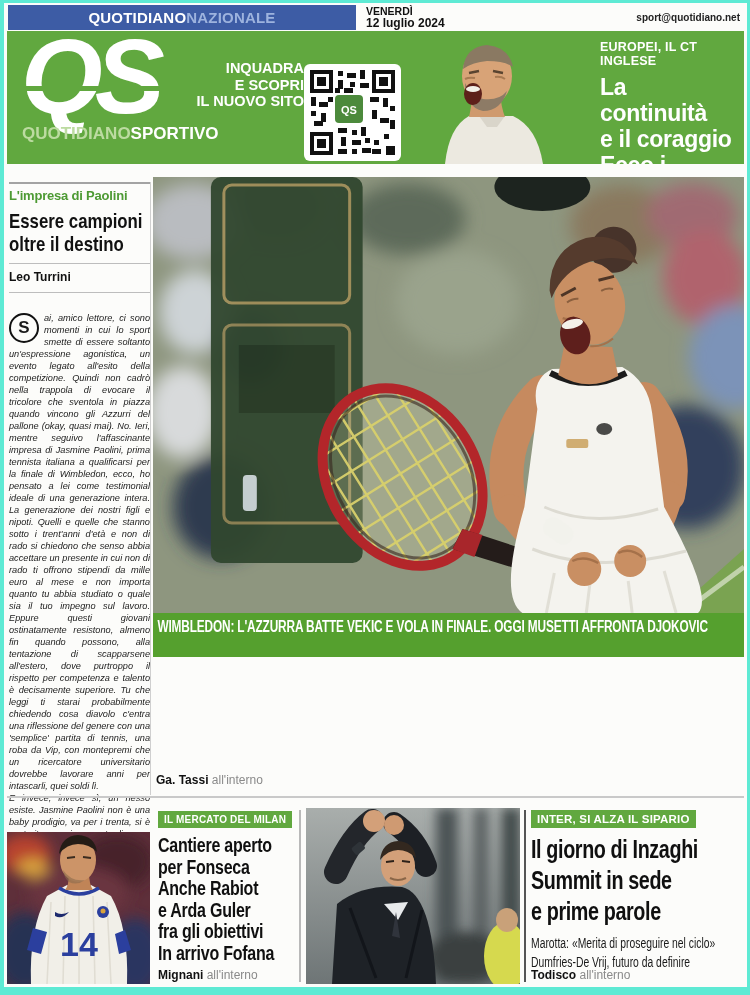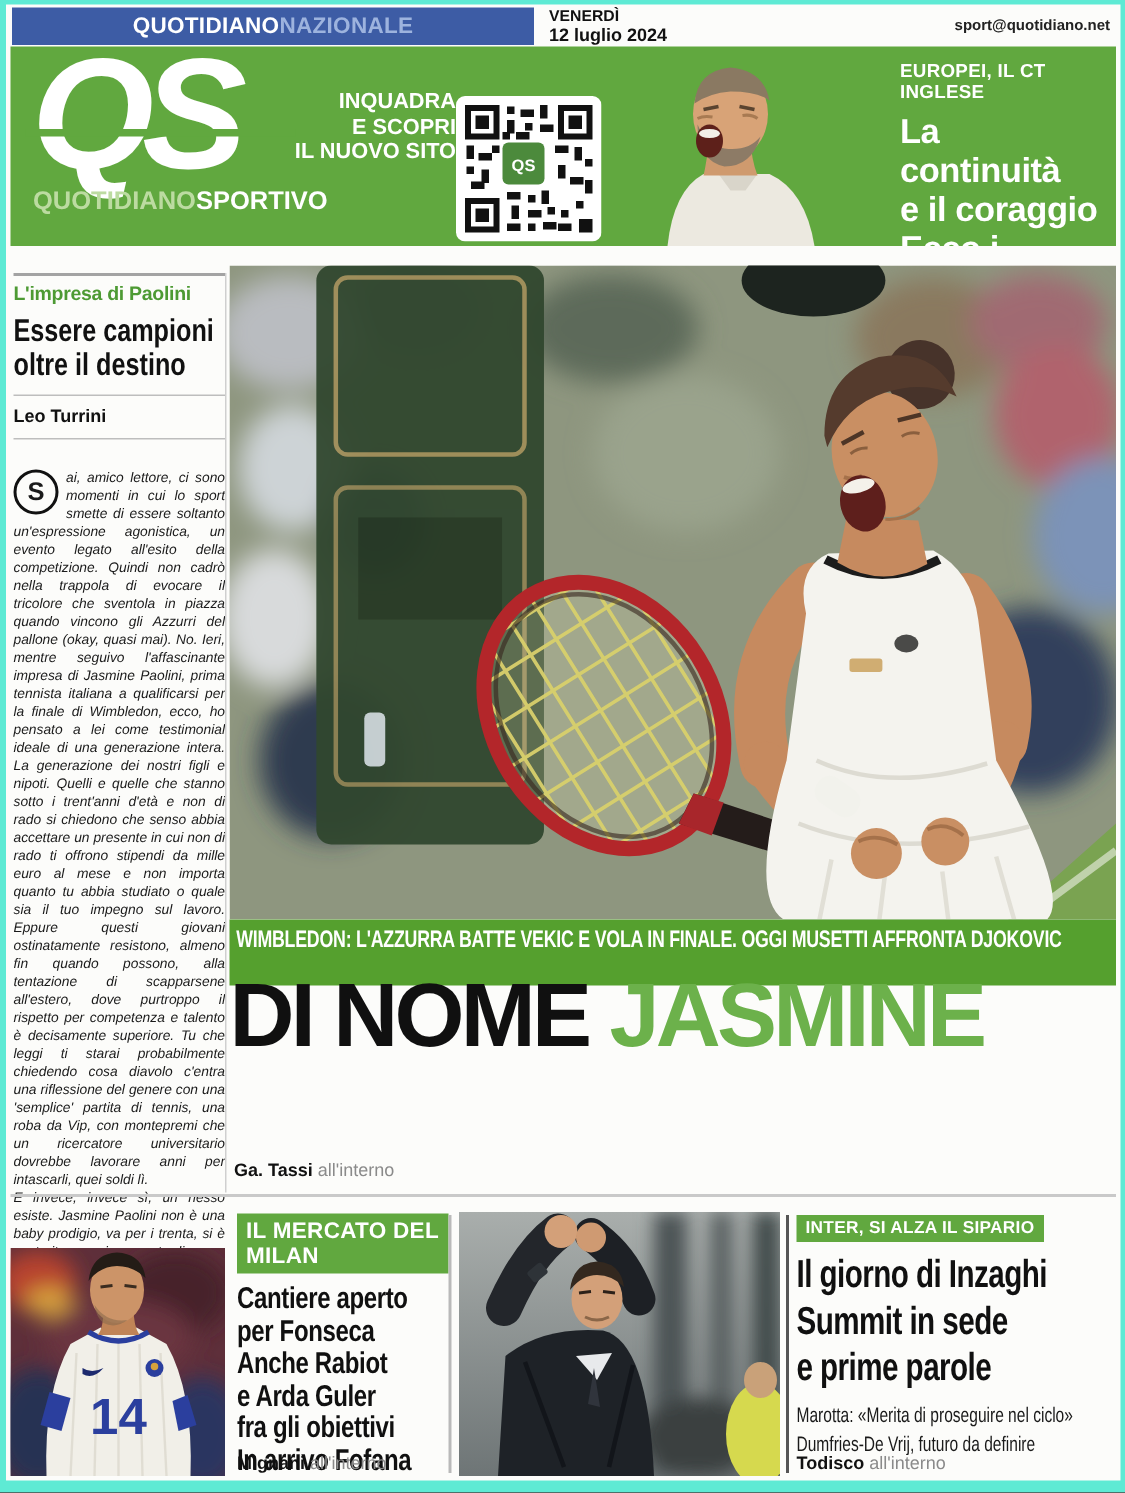--- a/index.html
+++ b/index.html
@@ -67,21 +67,21 @@
   .bigrule { left:3px; top:793px; width:737px; height:2px; background:#c9c9c9; }
 
   
   .rabiot  { left:3px;  top:829px; width:124px; height:152px; }
   .inzaghi { left:302px; top:805px; width:214px; height:176px; }
   .vdiv2 { left:295px; top:807px; width:2px; height:172px; background:#b9b9b9; }
   .vdiv3 { left:520px; top:807px; width:2px; height:172px; background:#555; }
   .glabel { display:inline-block; background:#61a83f; color:#fff; font-weight:bold;
             padding:3px 6px; letter-spacing:.2px; }
   .milan { left:154px; top:806px; width:141px; height:175px; }
-  .milan .glabel { font-size:15px; }
+  .milan .glabel { font-size:10px; }
   .milan .hl { margin-top:7px; font-weight:bold; color:#101010; font-size:20px;
                line-height:21.5px; white-space:pre-line; letter-spacing:-.3px;
                width:125%; transform:scaleX(.8); transform-origin:0 0; }
   .milan .by { position:absolute; left:0; bottom:2px; font-size:12px; }
   .inter { left:527px; top:806px; width:213px; height:175px; }
   .inter .glabel { font-size:11.5px; }
   .inter .hl { margin-top:6px; font-weight:bold; color:#101010; font-size:26px;
                line-height:31px; white-space:pre-line; letter-spacing:-.5px;
                width:132%; transform:scaleX(.76); transform-origin:0 0; }
   .inter .sub { margin-top:7px; font-size:14px; line-height:18.5px; color:#1a1a1a;
@@ -291,21 +291,20 @@
         </g>
       </g>
     </svg>
   </div>
 
   <div class="abs strip">
     <span>WIMBLEDON: L'AZZURRA BATTE VEKIC E VOLA IN FINALE. OGGI MUSETTI AFFRONTA DJOKOVIC</span>
   </div>
 
   <div class="abs bighl">
-    <div><span>DI NOME</span> <span class="g">JASMINE</span></div>
   </div>
   <div class="abs mainby">
     <span class="byn">Ga. Tassi</span>
     <span class="byr">all'interno</span>
   </div>
   <div class="abs bigrule"></div>
 
   <div class="abs rabiot">
     <svg viewBox="0 0 143 152" width="143" height="152" preserveAspectRatio="none">
       <defs>

